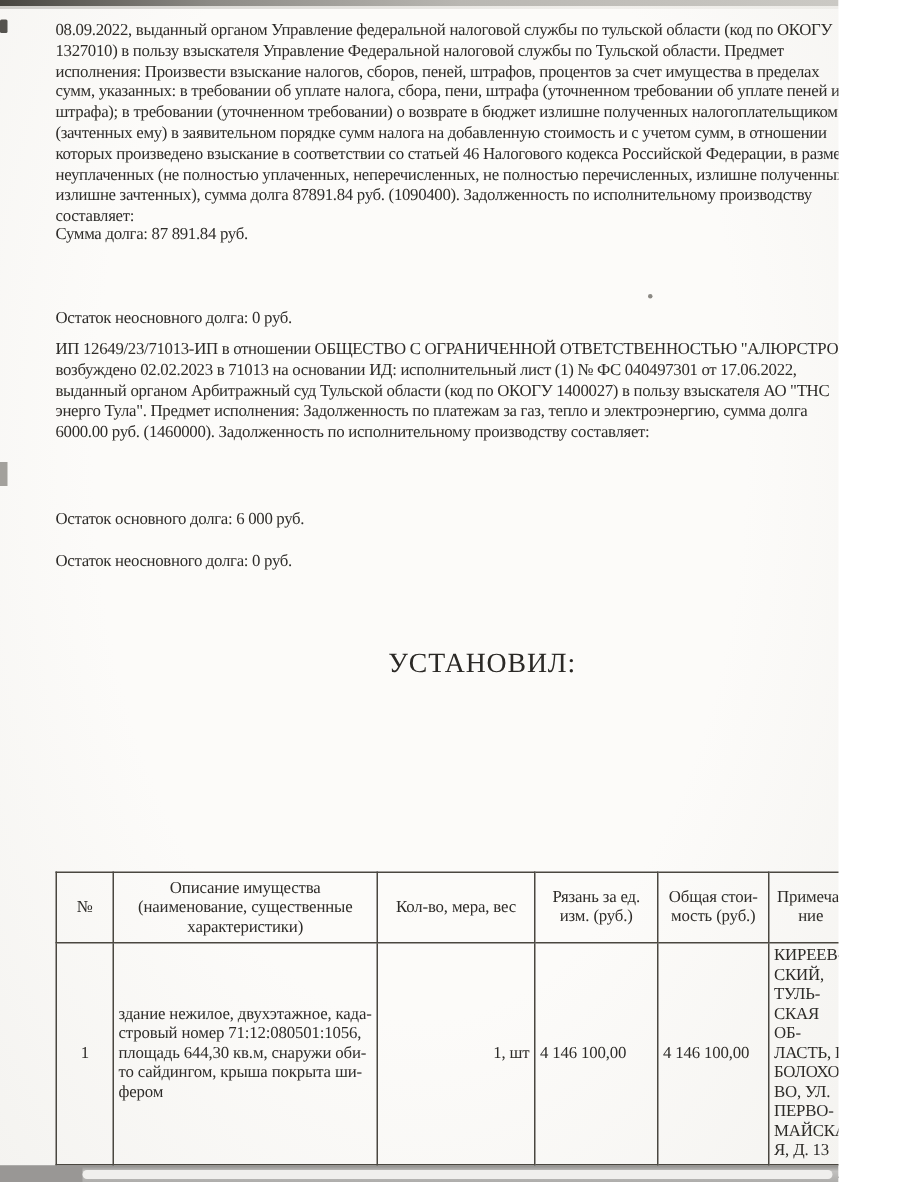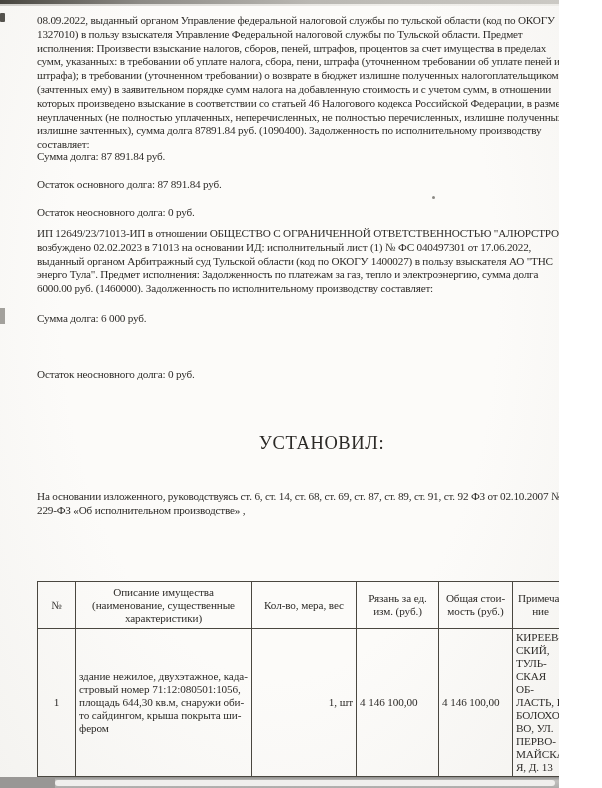--- a/index.html
+++ b/index.html
@@ -64,29 +64,27 @@
 
   <div class="top-edge"></div>
   <div class="top-edge2"></div>
   <div class="mark-a"></div>
   <div class="mark-b"></div>
   <div class="speck-a"></div>
   <div class="speck-b"></div>
 
   <p class="blk body-text" style="top:14px">08.09.2022, выданный органом Управление федеральной налоговой службы по тульской области (код по ОКОГУ 1327010) в пользу взыскателя Управление Федеральной налоговой службы по Тульской области. Предмет исполнения: Произвести взыскание налогов, сборов, пеней, штрафов, процентов за счет имущества в пределах сумм, указанных: в требовании об уплате налога, сбора, пени, штрафа (уточненном требовании об уплате пеней и штрафа); в требовании (уточненном требовании) о возврате в бюджет излишне полученных налогоплательщиком (зачтенных ему) в заявительном порядке сумм налога на добавленную стоимость и с учетом сумм, в отношении которых произведено взыскание в соответствии со статьей 46 Налогового кодекса Российской Федерации, в размере неуплаченных (не полностью уплаченных, неперечисленных, не полностью перечисленных, излишне полученных, излишне зачтенных), сумма долга 87891.84 руб. (1090400). Задолженность по исполнительному производству составляет:</p>
   <p class="blk body-text" style="top:150px">Сумма долга: 87 891.84 руб.</p>
-  <p class="blk body-text" style="top:178px">Остаток основного долга: 87 891.84 руб.</p>
   <p class="blk body-text" style="top:206px">Остаток неосновного долга: 0 руб.</p>
 
   <p class="blk body-text" style="top:227px">ИП 12649/23/71013-ИП в отношении ОБЩЕСТВО С ОГРАНИЧЕННОЙ ОТВЕТСТВЕННОСТЬЮ "АЛЮРСТРОЙ" возбуждено 02.02.2023 в 71013 на основании ИД: исполнительный лист (1) № ФС 040497301 от 17.06.2022, выданный органом Арбитражный суд Тульской области (код по ОКОГУ 1400027) в пользу взыскателя АО "ТНС энерго Тула". Предмет исполнения: Задолженность по платежам за газ, тепло и электроэнергию, сумма долга 6000.00 руб. (1460000). Задолженность по исполнительному производству составляет:</p>
-  <p class="blk body-text" style="top:312px">Сумма долга: 6 000 руб.</p>
+  <p class="blk body-text" style="top:340px">Остаток основного долга: 6 000 руб.</p>
   <p class="blk body-text" style="top:368px">Остаток неосновного долга: 0 руб.</p>
 
   <h2 class="head" style="top:417px">УСТАНОВИЛ:</h2>
-  <p class="blk body-text" style="top:490px">На основании изложенного, руководствуясь ст. 6, ст. 14, ст. 68, ст. 69, ст. 87, ст. 89, ст. 91, ст. 92 ФЗ от 02.10.2007 № 229-ФЗ «Об исполнительном производстве» ,</p>
 
 
   <table class="prop">
     <colgroup>
       <col style="width:38px">
         <col style="width:176px">
         <col style="width:105px">
       <col style="width:82px">
         <col style="width:74px">
         <col style="width:56px">

